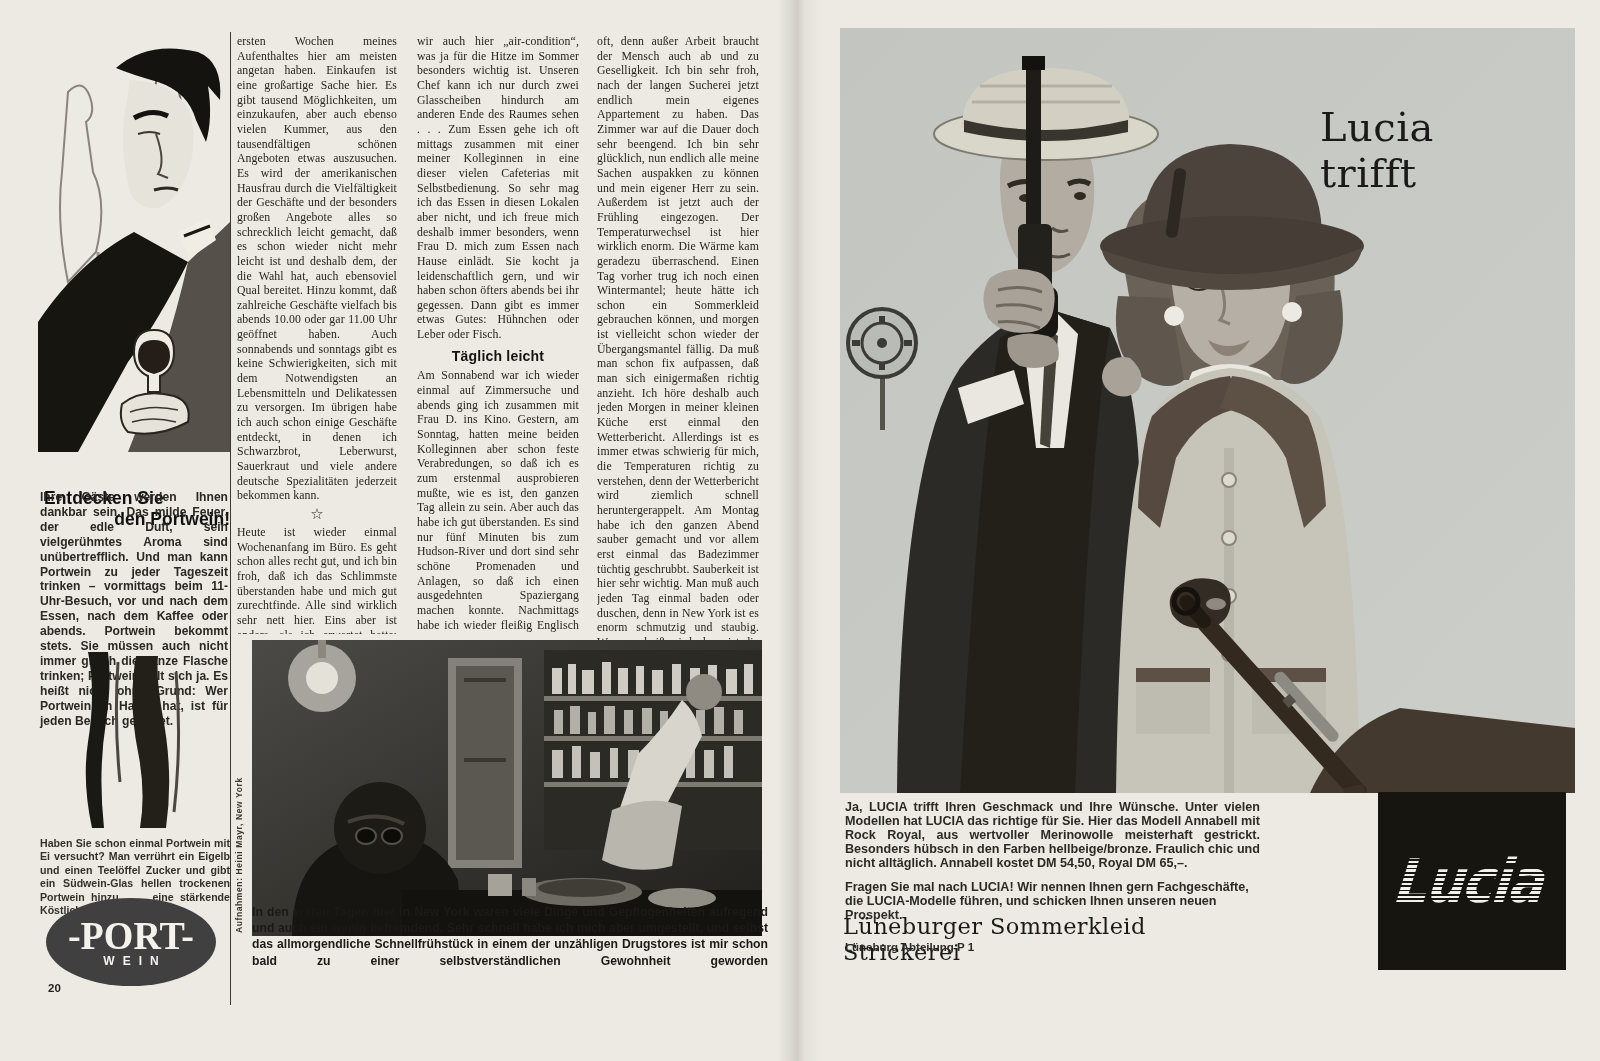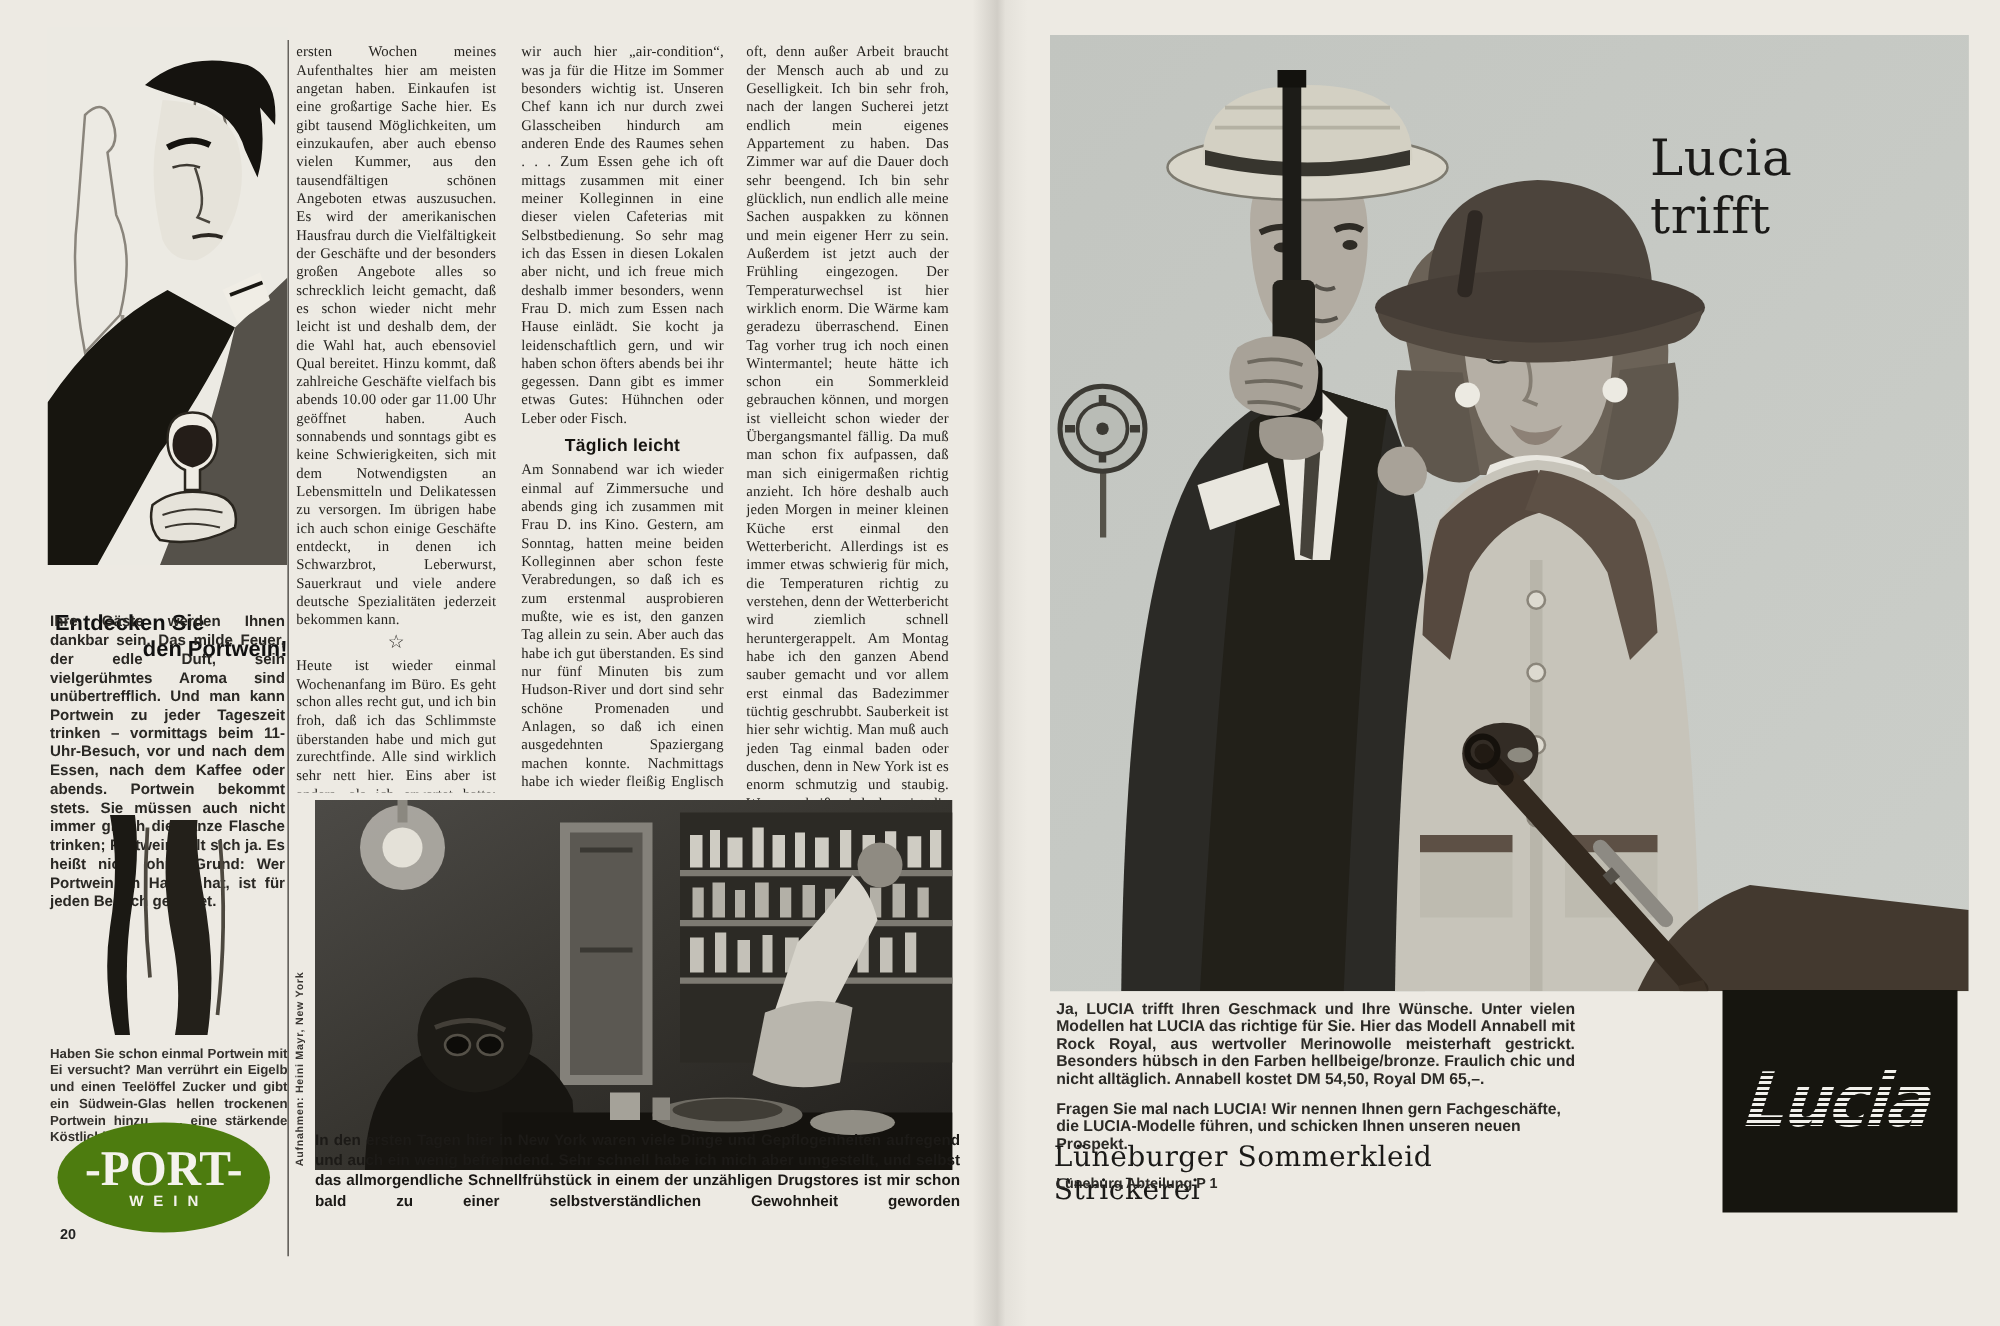--- a/index.html
+++ b/index.html
@@ -19,21 +19,21 @@
   .subhead{font-family:"Liberation Sans",sans-serif;font-weight:bold;font-size:14px;
        text-align:center;margin:7px 0 5px 0;letter-spacing:0.2px;color:#15130f;}
   
   .pw-headline{left:44px;top:460px;width:186px;font-family:"Liberation Sans",sans-serif;
        font-weight:bold;font-size:17.5px;line-height:21px;color:#111;margin-top:28px;}
   .pw-headline .l2{display:block;text-align:right;}
   .pw-body{left:40px;top:490px;width:188px;font-family:"Liberation Sans",sans-serif;
        font-size:12.1px;line-height:14.9px;font-weight:600;text-align:justify;color:#2a2824;}
   .pw-tip{left:40px;top:837px;width:190px;font-family:"Liberation Sans",sans-serif;
        font-size:10.6px;line-height:13.4px;font-weight:600;text-align:justify;color:#33302c;}
-  .port-logo{left:46px;top:898px;width:170px;height:88px;background:#4d7c0f;border-radius:50%;
+  .port-logo{left:46px;top:898px;width:170px;height:88px;background:#404040;border-radius:50%;
        display:flex;flex-direction:column;align-items:center;justify-content:center;}
   .port-main{font-family:"Liberation Serif",serif;font-weight:bold;font-size:38px;line-height:36px;
        color:#f4f2ec;letter-spacing:0px;transform:scaleY(1.05);}
   .port-sub{font-family:"Liberation Sans",sans-serif;font-weight:bold;font-size:12px;
        color:#f4f2ec;letter-spacing:8px;margin-top:1px;margin-left:8px;}
   .pagenum{left:48px;top:982px;font-family:"Liberation Sans",sans-serif;font-weight:bold;
        font-size:11.5px;color:#222;}
   .credit{left:234px;top:648px;height:285px;width:14px;
        font-family:"Liberation Sans",sans-serif;font-size:8.5px;font-weight:600;letter-spacing:0.6px;
        color:#3a3733;writing-mode:vertical-rl;transform:rotate(180deg);text-align:left;}

